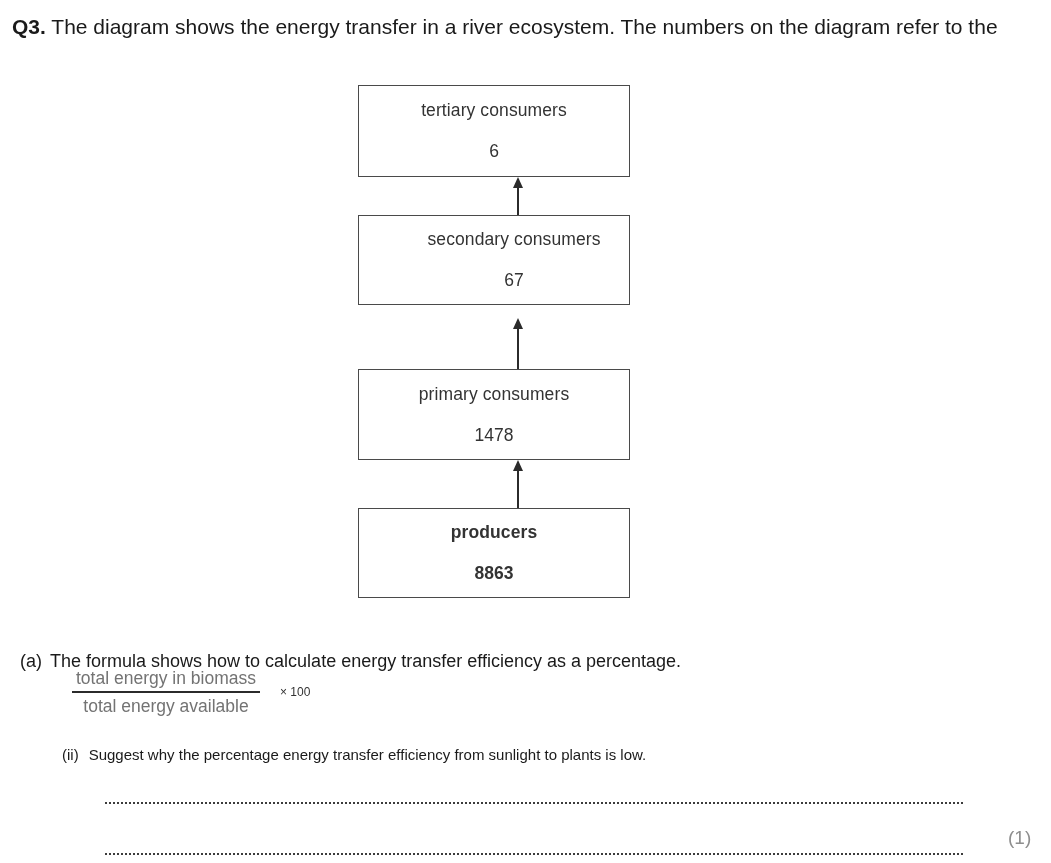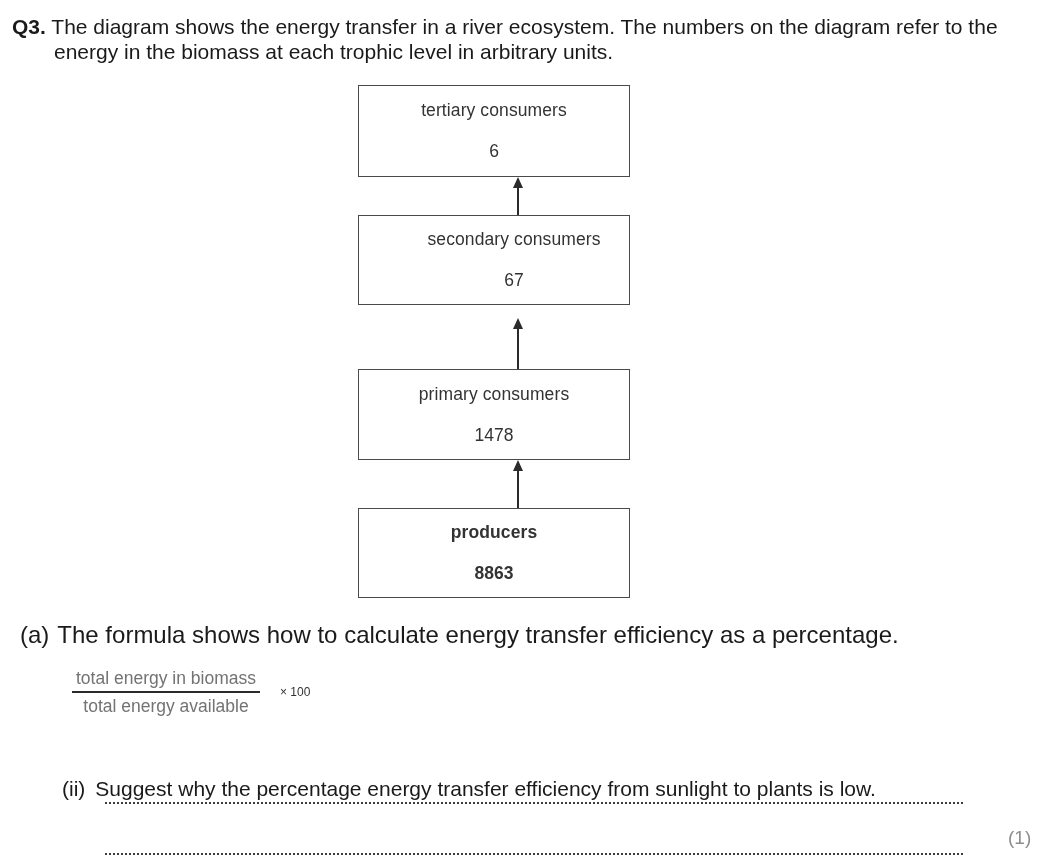--- a/index.html
+++ b/index.html
@@ -95,22 +95,22 @@
     border-bottom: 11px solid #2b2b2b;
   }
   .arrow-0 { top: 92px;  height: 51px; }
   .arrow-1 { top: 233px; height: 51px; }
   .arrow-2 { top: 375px; height: 48px; }
 
   
   #part-a {
     position: absolute;
     left: 20px;
-    top: 623px;
-    font-size: 24px;
+    top: 649px;
+    font-size: 18px;
     line-height: 24px;
     white-space: nowrap;
   }
   #part-a .plabel { margin-right: 8px; }
 
   
   #formula-row {
     position: absolute;
     left: 58px;
     top: 668px;
@@ -149,22 +149,22 @@
     font-size: 12px;
     color: #333333;
     white-space: nowrap;
     align-self: center;
   }
 
   
   #part-ii {
     position: absolute;
     left: 62px;
-    top: 777px;
-    font-size: 21px;
+    top: 746px;
+    font-size: 15px;
     white-space: nowrap;
   }
   #part-ii .plabel { margin-right: 10px; }
 
   
   .answer-line {
     position: absolute;
     left: 105px;
     width: 858px;
     height: 2px;
@@ -183,21 +183,20 @@
   }
 </style>
 </head>
 <body>
 
 <div id="question-stem">
   <div class="qline">
     <span class="qnum">Q3.</span>
     <span>The diagram shows the energy transfer in a river ecosystem. The numbers on the diagram refer to the</span>
   </div>
-  <div class="qline second">energy in the biomass at each trophic level in arbitrary units.</div>
 </div>
 
 <div id="energy-diagram">
 
   <div class="trophic-box box-0">
     <span class="trophic-label">tertiary consumers</span>
     <span class="trophic-value">6</span>
   </div>
 
   <div class="flow-arrow arrow-0">

